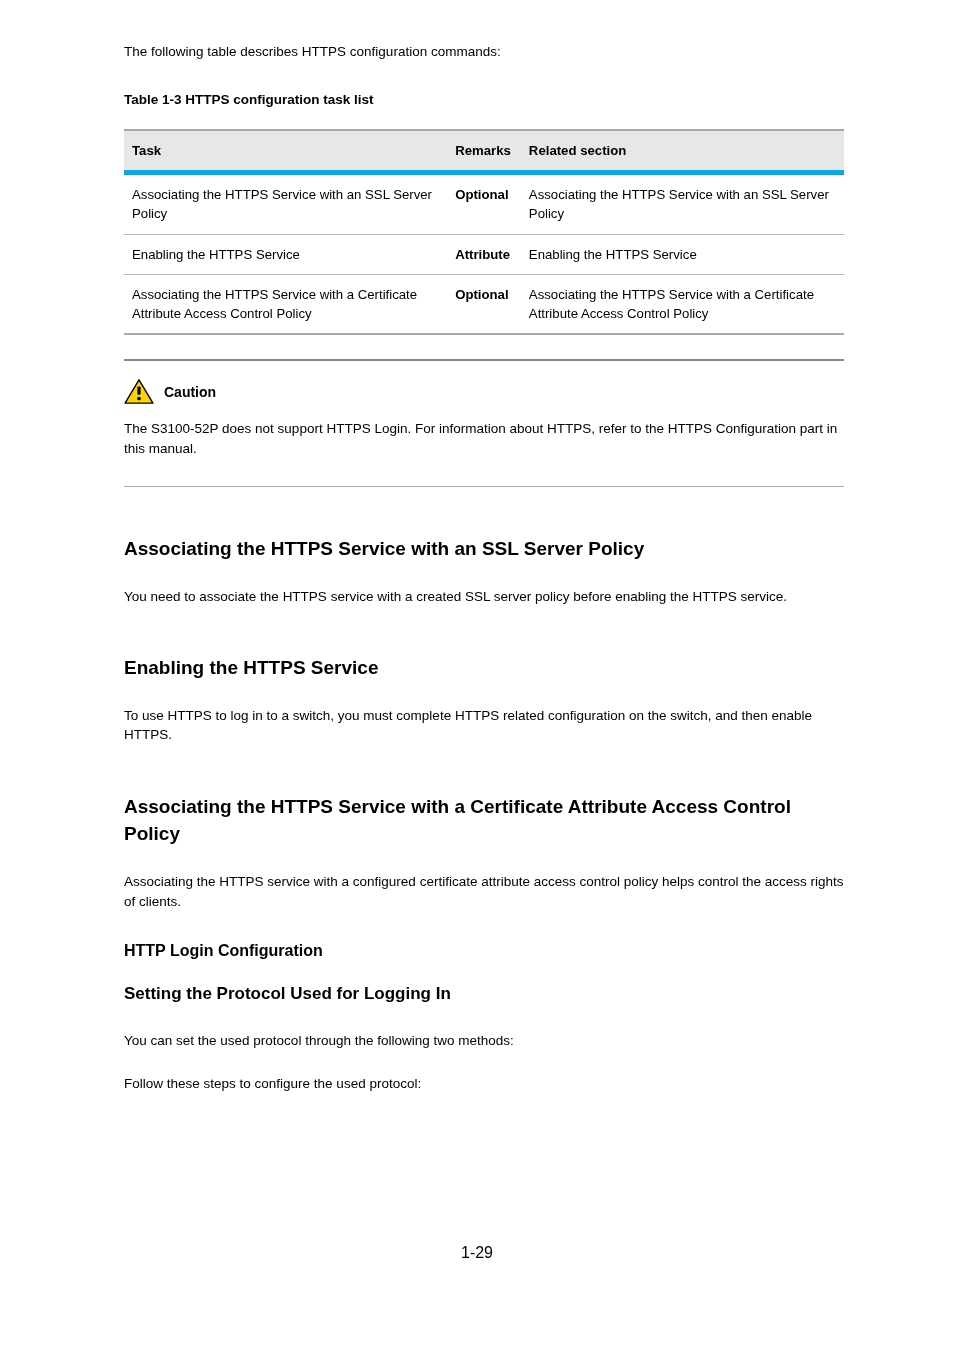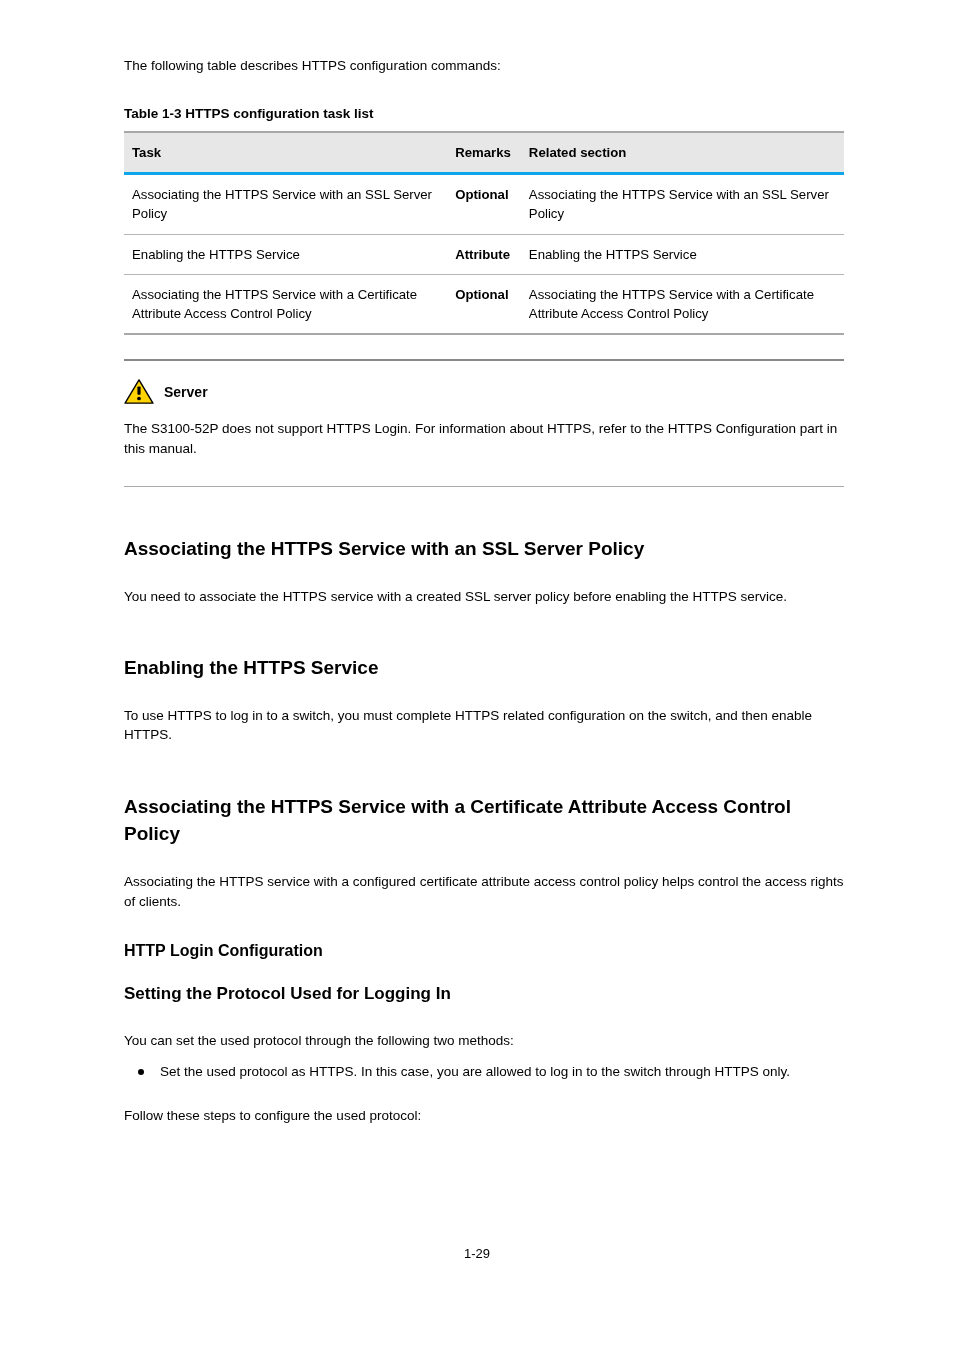--- a/index.html
+++ b/index.html
@@ -1,40 +1,40 @@
 <!DOCTYPE html>
 <html><head>
 <meta charset="utf-8">
 <style>
   * { box-sizing: border-box; margin: 0; padding: 0; }
   html, body { width: 954px; height: 1350px; background: #ffffff; }
   body { font-family: Arial, "Helvetica Neue", Helvetica, sans-serif; color: #000; font-size: 13.5px; line-height: 1.45; position: relative; }
-  .page { padding: 56px 110px 0 124px; }
+  .page { padding: 42px 110px 0 124px; }
   .text-block { margin-bottom: 14px; }
-  .table-caption { margin: 28px 0 8px 0; font-weight: bold; }
+  .table-caption { margin: 28px 0 20px 0; font-weight: bold; }
   .cfg-table { width: 100%; border-collapse: collapse; font-size: 13.2px; }
   .cfg-table th, .cfg-table td { text-align: left; vertical-align: top; padding: 10px 10px 10px 8px; border-bottom: 1px solid #b7b7b7; }
-  .cfg-table thead th { background: #e7e7e7; font-weight: bold; border-top: 2px solid #a8a8a8; border-bottom: 3px solid #0ea5e9; }
+  .cfg-table thead th { background: #e7e7e7; font-weight: bold; border-top: 2px solid #a8a8a8; border-bottom: 5px solid #0ea5e9; }
   .cfg-table tr:last-child td { border-bottom: 2px solid #a8a8a8; }
   .cfg-table td:nth-child(2) { font-weight: bold; }
   .callout-wrap { margin-top: 24px; }
   .callout-rule-top { border-top: 2px solid #888; height: 0; }
   .callout-rule-bottom { border-top: 1px solid #aaa; height: 0; margin-top: 28px; }
   .callout-head { display: flex; align-items: center; gap: 10px; padding: 18px 0 14px 0; }
   .callout-head .label { font-weight: bold; font-size: 14px; }
   .caution-icon { width: 30px; height: 26px; flex: none; }
   .callout-body p + p { margin-top: 12px; }
   h2.section { font-size: 19px; font-weight: bold; margin: 48px 0 16px 0; }
   h3.subsection { font-size: 16px; font-weight: bold; margin: 28px 0 14px 0; }
   h4.setting { font-size: 17px; font-weight: bold; margin: 20px 0 10px 0; }
   .body-para { margin-bottom: 12px; margin-top: 24px; }
   ul.bullets { list-style: none; padding-left: 14px; }
   ul.bullets li { position: relative; padding-left: 22px; margin-bottom: 8px; }
   ul.bullets li::before { content: ""; position: absolute; left: 0; top: 7px; width: 6px; height: 6px; background: #000; border-radius: 50%; }
-  .page-num { position: absolute; bottom: 86px; left: 0; right: 0; text-align: center; font-size: 13px; }
+  .page-num { position: absolute; bottom: 86px; left: 0; right: 0; text-align: center; font-size: 16px; }
 </style>
 </head>
 <body>
 
 <div class="page">
 
   <p class="text-block">The following table describes HTTPS configuration commands:</p>
 
   <p class="table-caption">Table 1-3 HTTPS configuration task list</p>
 
@@ -66,40 +66,39 @@
   </table>
 
   <div class="callout-wrap">
     <div class="callout-rule-top"></div>
     <div class="callout-head">
       <svg class="caution-icon" viewBox="0 0 32 28">
         <polygon points="16,1 31,26 1,26" fill="#ffd400" stroke="#000" stroke-width="1.5" stroke-linejoin="round"></polygon>
         <rect x="14.3" y="8" width="3.4" height="9" rx="1" fill="#000"></rect>
         <circle cx="16" cy="21" r="2" fill="#000"></circle>
       </svg>
-      <span class="label">Server</span>
+      <span class="label">Caution</span>
     </div>
     <div class="callout-body">
       <p>The S3100-52P does not support HTTPS Login. For information about HTTPS, refer to the HTTPS Configuration part in this manual.</p>
     </div>
     <div class="callout-rule-bottom"></div>
   </div>
 
   <h2 class="section">Associating the HTTPS Service with an SSL Server Policy</h2>
   <p class="body-para">You need to associate the HTTPS service with a created SSL server policy before enabling the HTTPS service.</p>
 
   <h2 class="section">Enabling the HTTPS Service</h2>
   <p class="body-para">To use HTTPS to log in to a switch, you must complete HTTPS related configuration on the switch, and then enable HTTPS.</p>
 
   <h2 class="section">Associating the HTTPS Service with a Certificate Attribute Access Control Policy</h2>
   <p class="body-para">Associating the HTTPS service with a configured certificate attribute access control policy helps control the access rights of clients.</p>
 
   <h3 class="subsection">HTTP Login Configuration</h3>
   <h4 class="setting">Setting the Protocol Used for Logging In</h4>
   <p class="body-para">You can set the used protocol through the following two methods:</p>
   <ul class="bullets">
-    <li>Set the used protocol as HTTPS. In this case, you are allowed to log in to the switch through HTTPS only.</li>
   </ul>
   <p class="body-para">Follow these steps to configure the used protocol:</p>
 
 </div>
 
 <div class="page-num">1-29</div>
 
 </body></html>

